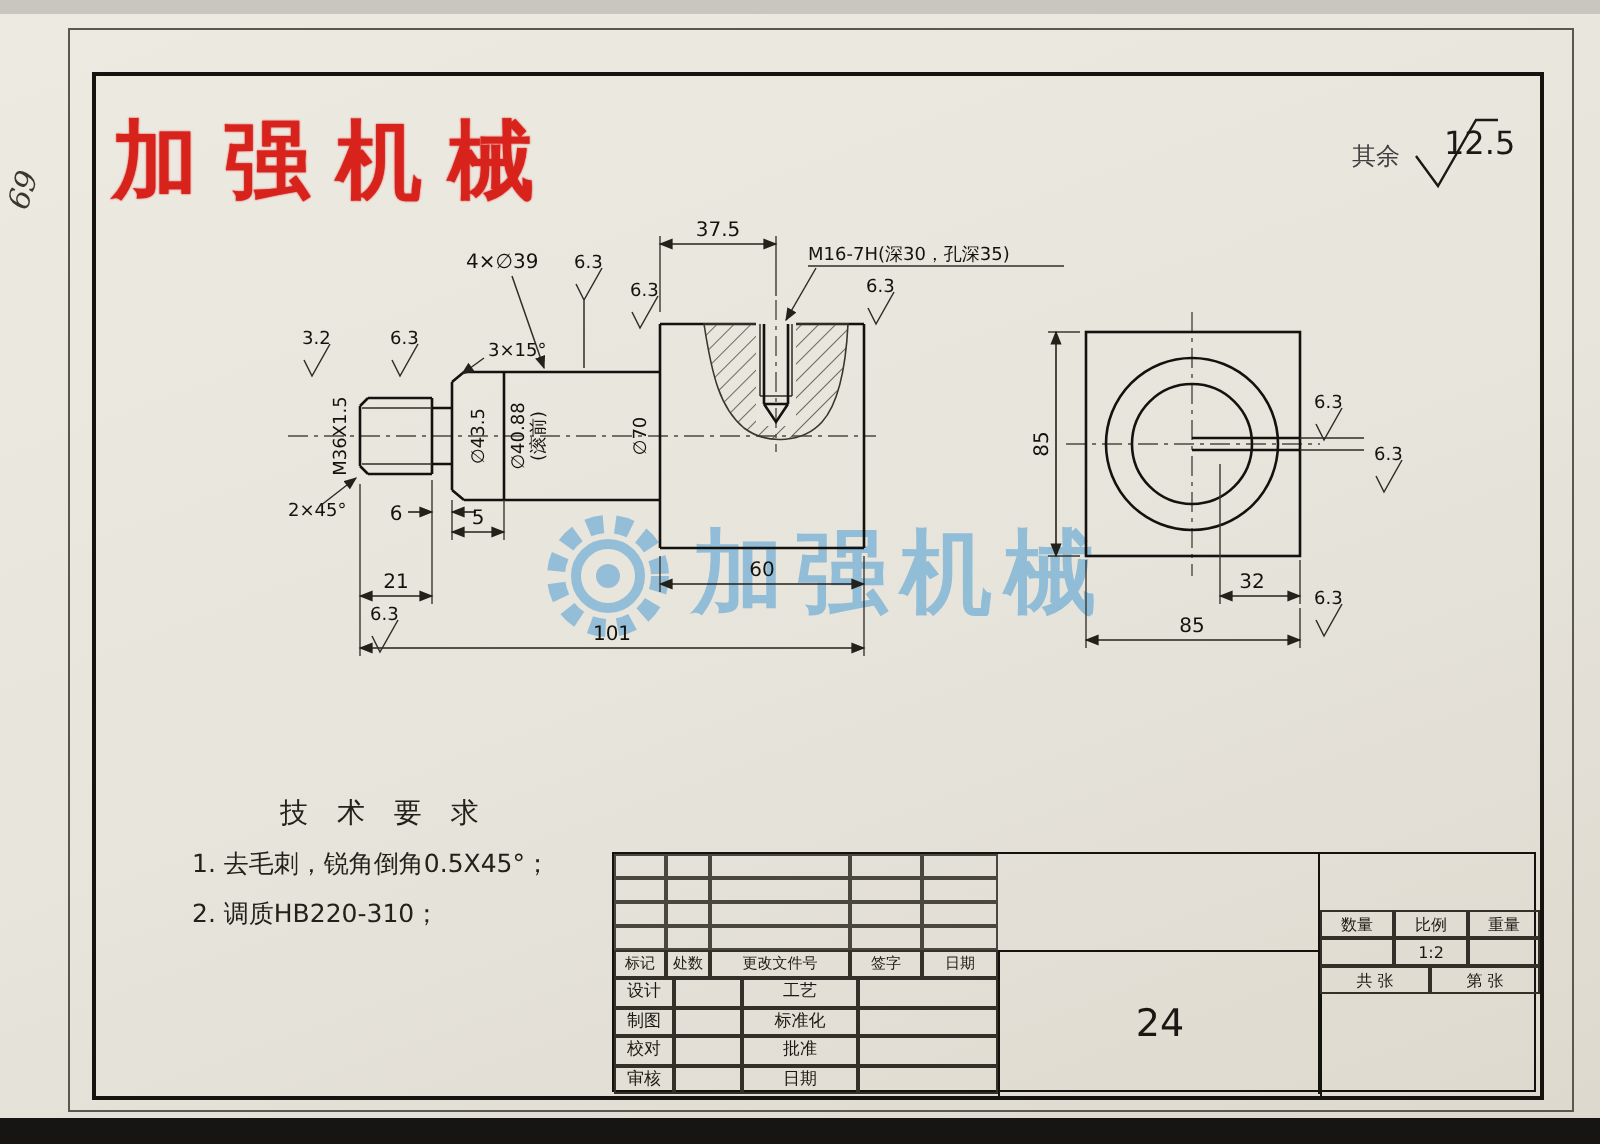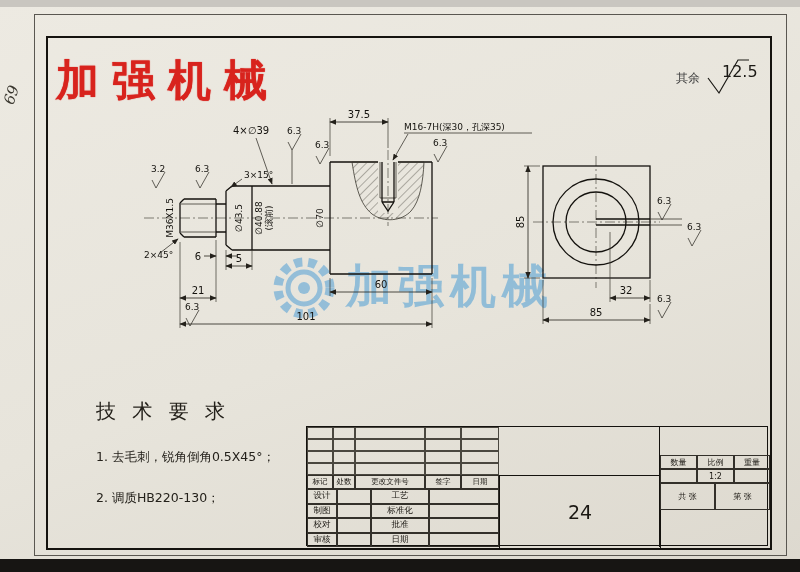--- a/index.html
+++ b/index.html
@@ -25,22 +25,22 @@
   
   #gen-rough{left:676px;top:50px;width:96px;height:48px}
   #gen-rough .prefix{position:absolute;left:0;top:20px;font-size:12px;color:#404040}
   #gen-rough .val{position:absolute;left:46px;top:12px;font-size:16px;color:#1b1915}
   
   #watermark{left:268px;top:250px;width:330px;height:76px;pointer-events:none}
   #wm-text{position:absolute;left:78px;top:6px;font-size:46px;font-weight:bold;
     color:rgba(92,164,213,0.62);letter-spacing:6px;white-space:nowrap}
   
   #tech-req{left:96px;top:398px;width:240px;color:#24211b}
-  #tech-req .tr-title{font-size:20px;letter-spacing:5px}
-  #tech-req .tr-item{margin-top:24px;font-size:12.5px;white-space:nowrap}
+  #tech-req .tr-title{margin-left:44px;font-size:14px;letter-spacing:5px}
+  #tech-req .tr-item{margin-top:8px;font-size:12.5px;white-space:nowrap}
   
   svg text{font-family:"DejaVu Sans","Liberation Sans",sans-serif;fill:#14120e}
   .dt{font-size:10px}
   .rl{font-size:9px}
   .rt{font-size:9px}
   .out{stroke:#14120e;stroke-width:1.3;fill:none}
   .thin{stroke:#302d27;stroke-width:0.75;fill:none}
   .ext{stroke:#3a372f;stroke-width:0.7;fill:none}
   .dim{stroke:#24211b;stroke-width:0.8;fill:none}
   .cl{stroke:#4d4a42;stroke-width:0.7;fill:none;stroke-dasharray:10 3 2 3}
@@ -57,21 +57,21 @@
     grid-template-columns:30px 34px 58px 70px;grid-auto-rows:14.5px}
   .staffgrid span{border:0.7px solid #33302a;font-size:8.5px;display:flex;align-items:center;justify-content:center;overflow:hidden}
   .namecell{position:absolute;left:192px;top:0;width:160px;height:48px;border:0.9px solid #14120e;
     display:flex;align-items:center;justify-content:center;font-size:17px;letter-spacing:2px}
   .matcell{position:absolute;left:192px;top:48px;width:160px;height:72px;border:0.9px solid #14120e;
     display:flex;align-items:center;justify-content:center;font-size:19px}
   .rightsec{position:absolute;left:352px;top:0;width:110px;height:120px;border-left:0.9px solid #14120e}
   .qtyhead,.qtyvals{position:absolute;left:0;width:126px;height:14px;display:grid;grid-template-columns:37px 37px 36px}
   .qtyhead{top:28px}.qtyvals{top:42px}
   .qtyhead span,.qtyvals span,.sheets span{border:0.7px solid #33302a;font-size:8px;display:flex;align-items:center;justify-content:center}
-  .sheets{position:absolute;left:0;top:56px;width:110px;height:27px;display:grid;grid-template-columns:55px 55px}
+  .sheets{position:absolute;left:0;top:56px;width:110px;height:14px;display:grid;grid-template-columns:55px 55px}
 </style>
 </head>
 <body>
 
 <div id="paper" class="abs"></div>
 <div id="top-shade" class="abs"></div>
 <div id="bottom-strip" class="abs"></div>
 <div id="outer-frame" class="abs"></div>
 <div id="inner-frame" class="abs"></div>
 
@@ -230,21 +230,21 @@
     <g transform="translate(620,216)">
       <text class="rt" x="-3" y="-4">6.3</text>
       <path class="thin" d="M-2,4 l4,8 l9,-16"></path>
     </g>
   </g>
 </svg>
 
 <div id="tech-req" class="abs">
   <div class="tr-title">技 术 要 求</div>
   <div class="tr-item">1. 去毛刺，锐角倒角0.5X45°；</div>
-  <div class="tr-item">2. 调质HB220-130；</div>
+  <div class="tr-item">2. 调质HB220-310；</div>
 </div>
 
 <div id="title-block" class="abs">
 
   <div class="revgrid">
     <i></i>
       <i></i>
       <i></i>
       <i></i>
       <i></i>

